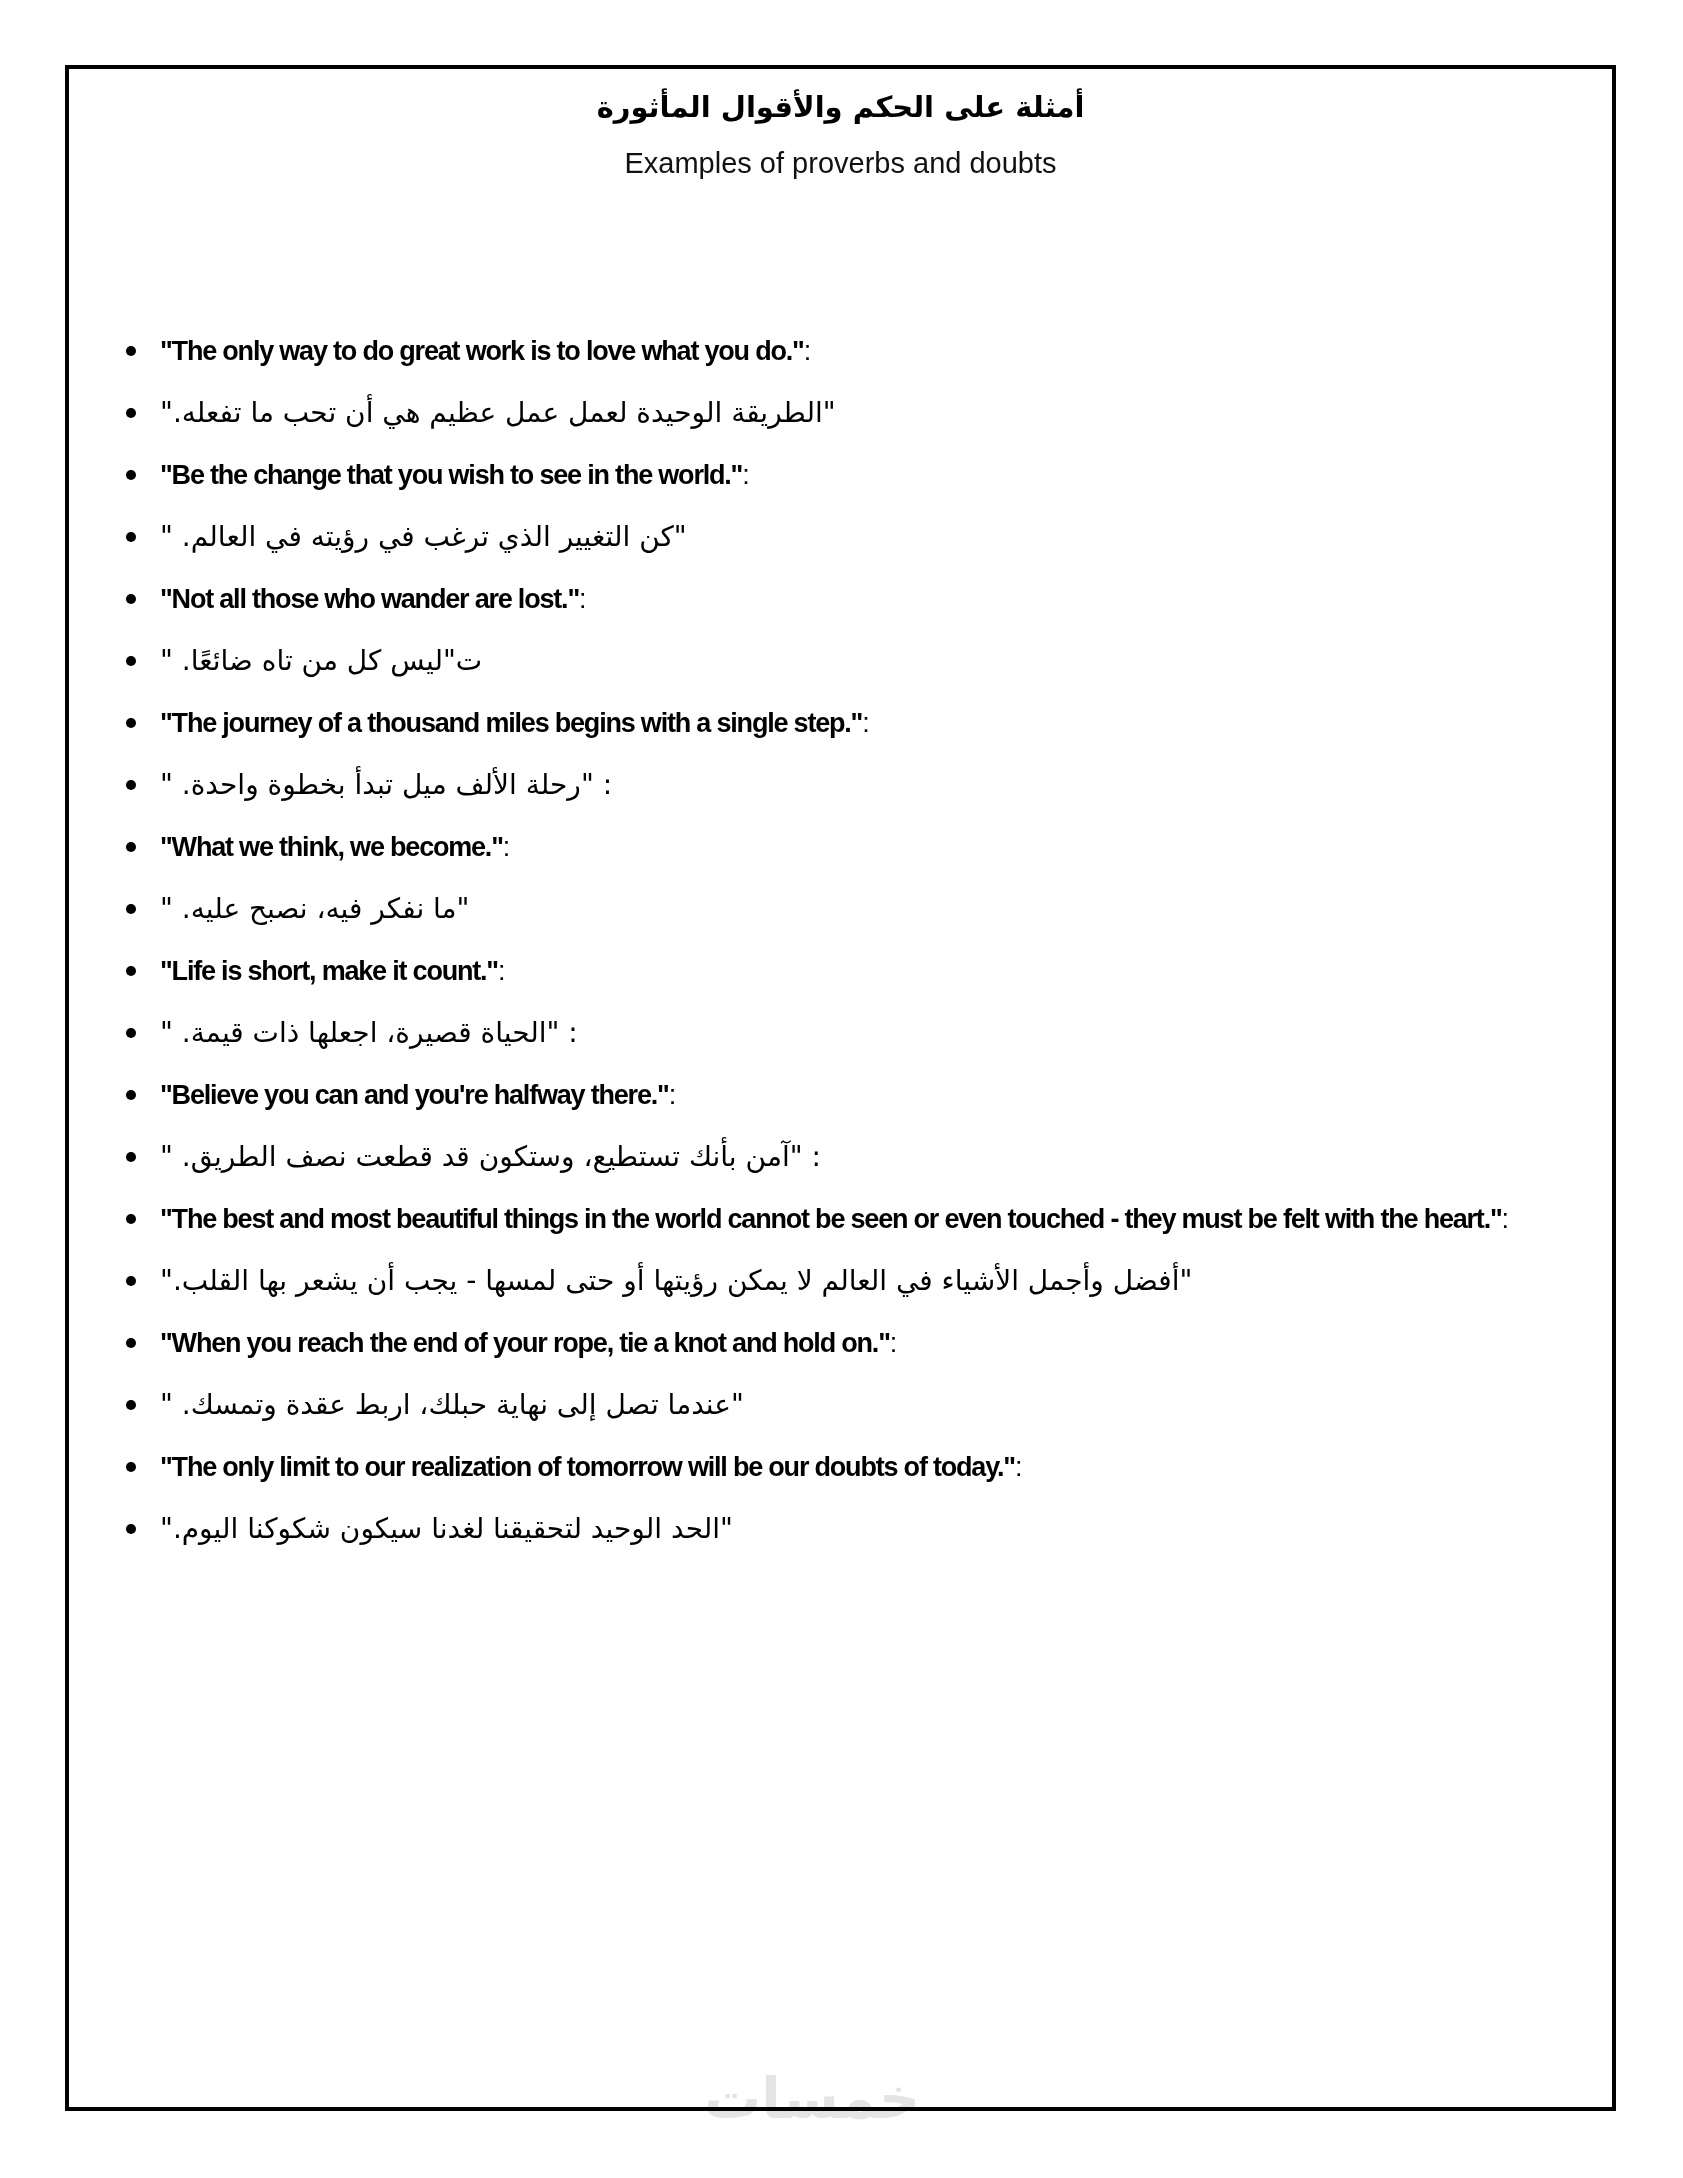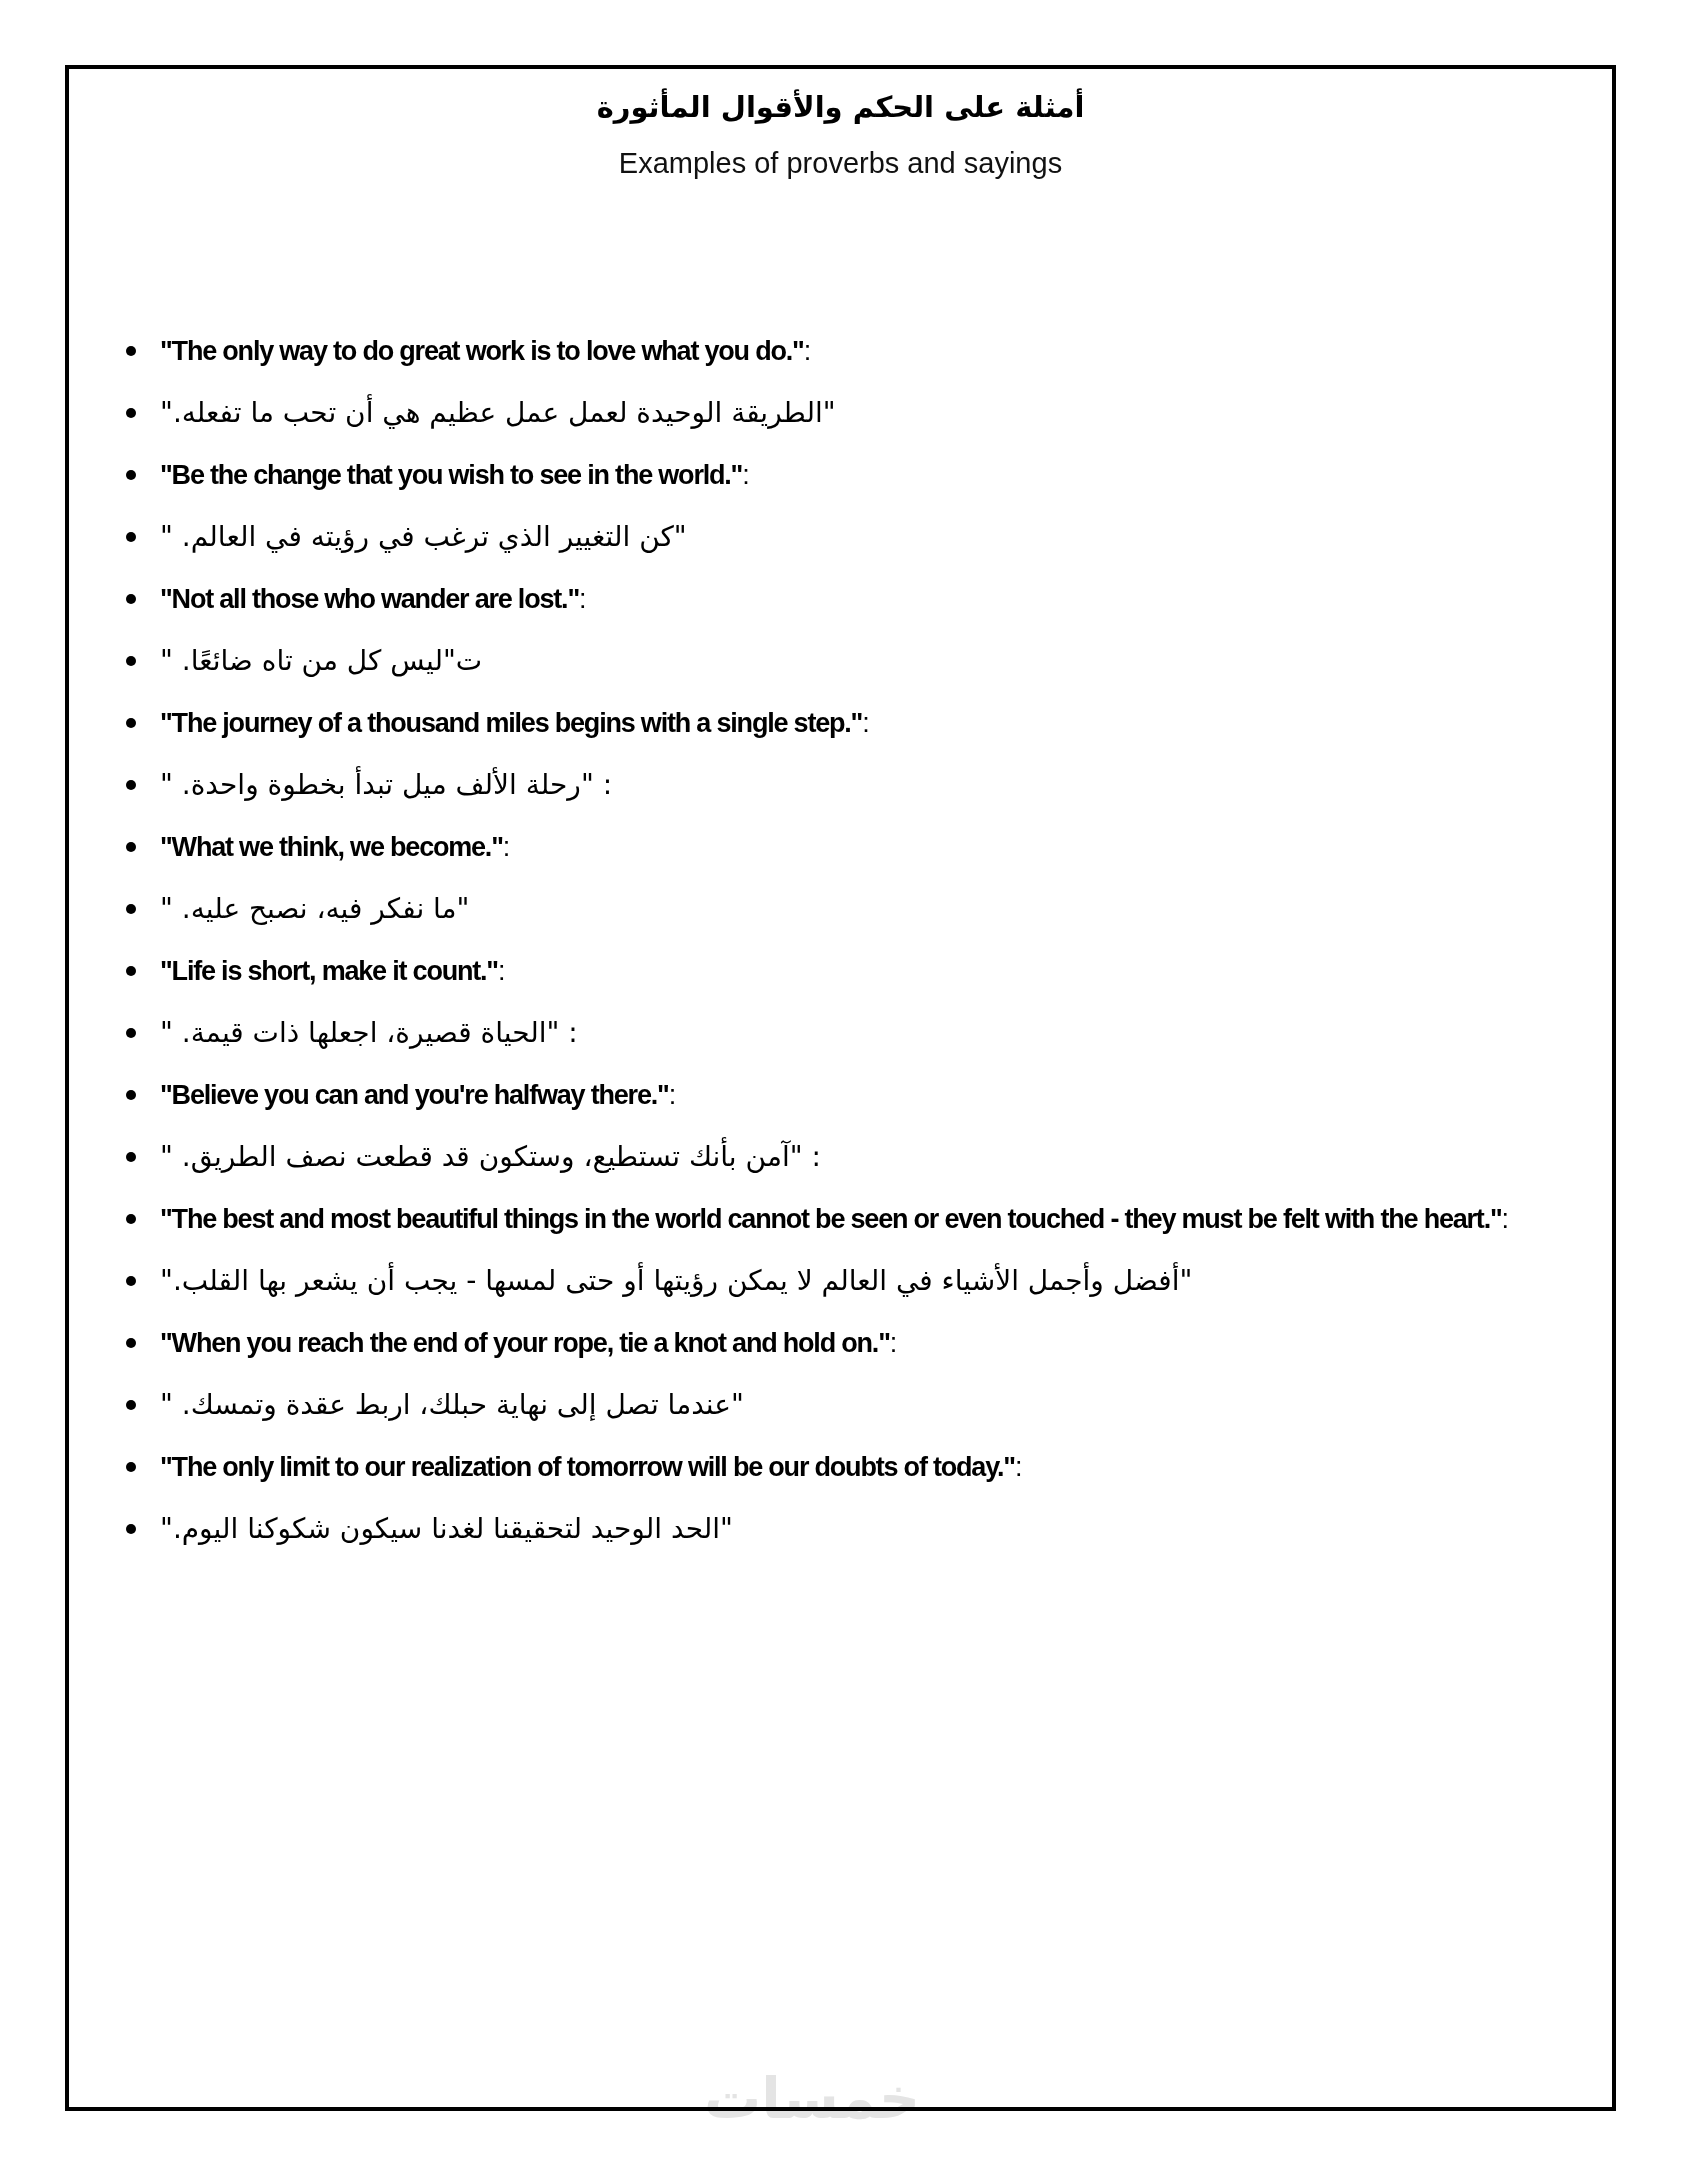--- a/index.html
+++ b/index.html
@@ -96,21 +96,21 @@
   }
   .q-text { white-space: pre-wrap; }
 </style>
 </head>
 <body>
 
 <div class="page">
   <div class="watermark" dir="rtl">خمسات</div>
   <div class="doc-border">
     <div class="title-ar">أمثلة على الحكم والأقوال المأثورة</div>
-    <div class="title-en">Examples of proverbs and sayings</div>
+    <div class="title-en">Examples of proverbs and doubts</div>
     <ul class="quotes">
         <li class="q-item en"><span class="q-bullet"></span><span class="q-text">"The only way to do great work is to love what you do."</span><span class="q-suffix">:</span></li>
         <li class="q-item ar"><span class="q-bullet"></span><span class="q-text" dir="rtl">"الطريقة الوحيدة لعمل عمل عظيم هي أن تحب ما تفعله."</span></li>
         <li class="q-item en"><span class="q-bullet"></span><span class="q-text">"Be the change that you wish to see in the world."</span><span class="q-suffix">:</span></li>
         <li class="q-item ar"><span class="q-bullet"></span><span class="q-text" dir="rtl">"كن التغيير الذي ترغب في رؤيته في العالم. "</span></li>
         <li class="q-item en"><span class="q-bullet"></span><span class="q-text">"Not all those who wander are lost."</span><span class="q-suffix">:</span></li>
         <li class="q-item ar"><span class="q-bullet"></span><span class="q-text" dir="rtl">ت"ليس كل من تاه ضائعًا. "</span></li>
         <li class="q-item en"><span class="q-bullet"></span><span class="q-text">"The journey of a thousand miles begins with a single step."</span><span class="q-suffix">:</span></li>
         <li class="q-item ar"><span class="q-bullet"></span><span class="q-text" dir="rtl">: "رحلة الألف ميل تبدأ بخطوة واحدة. "</span></li>
         <li class="q-item en"><span class="q-bullet"></span><span class="q-text">"What we think, we become."</span><span class="q-suffix">:</span></li>

